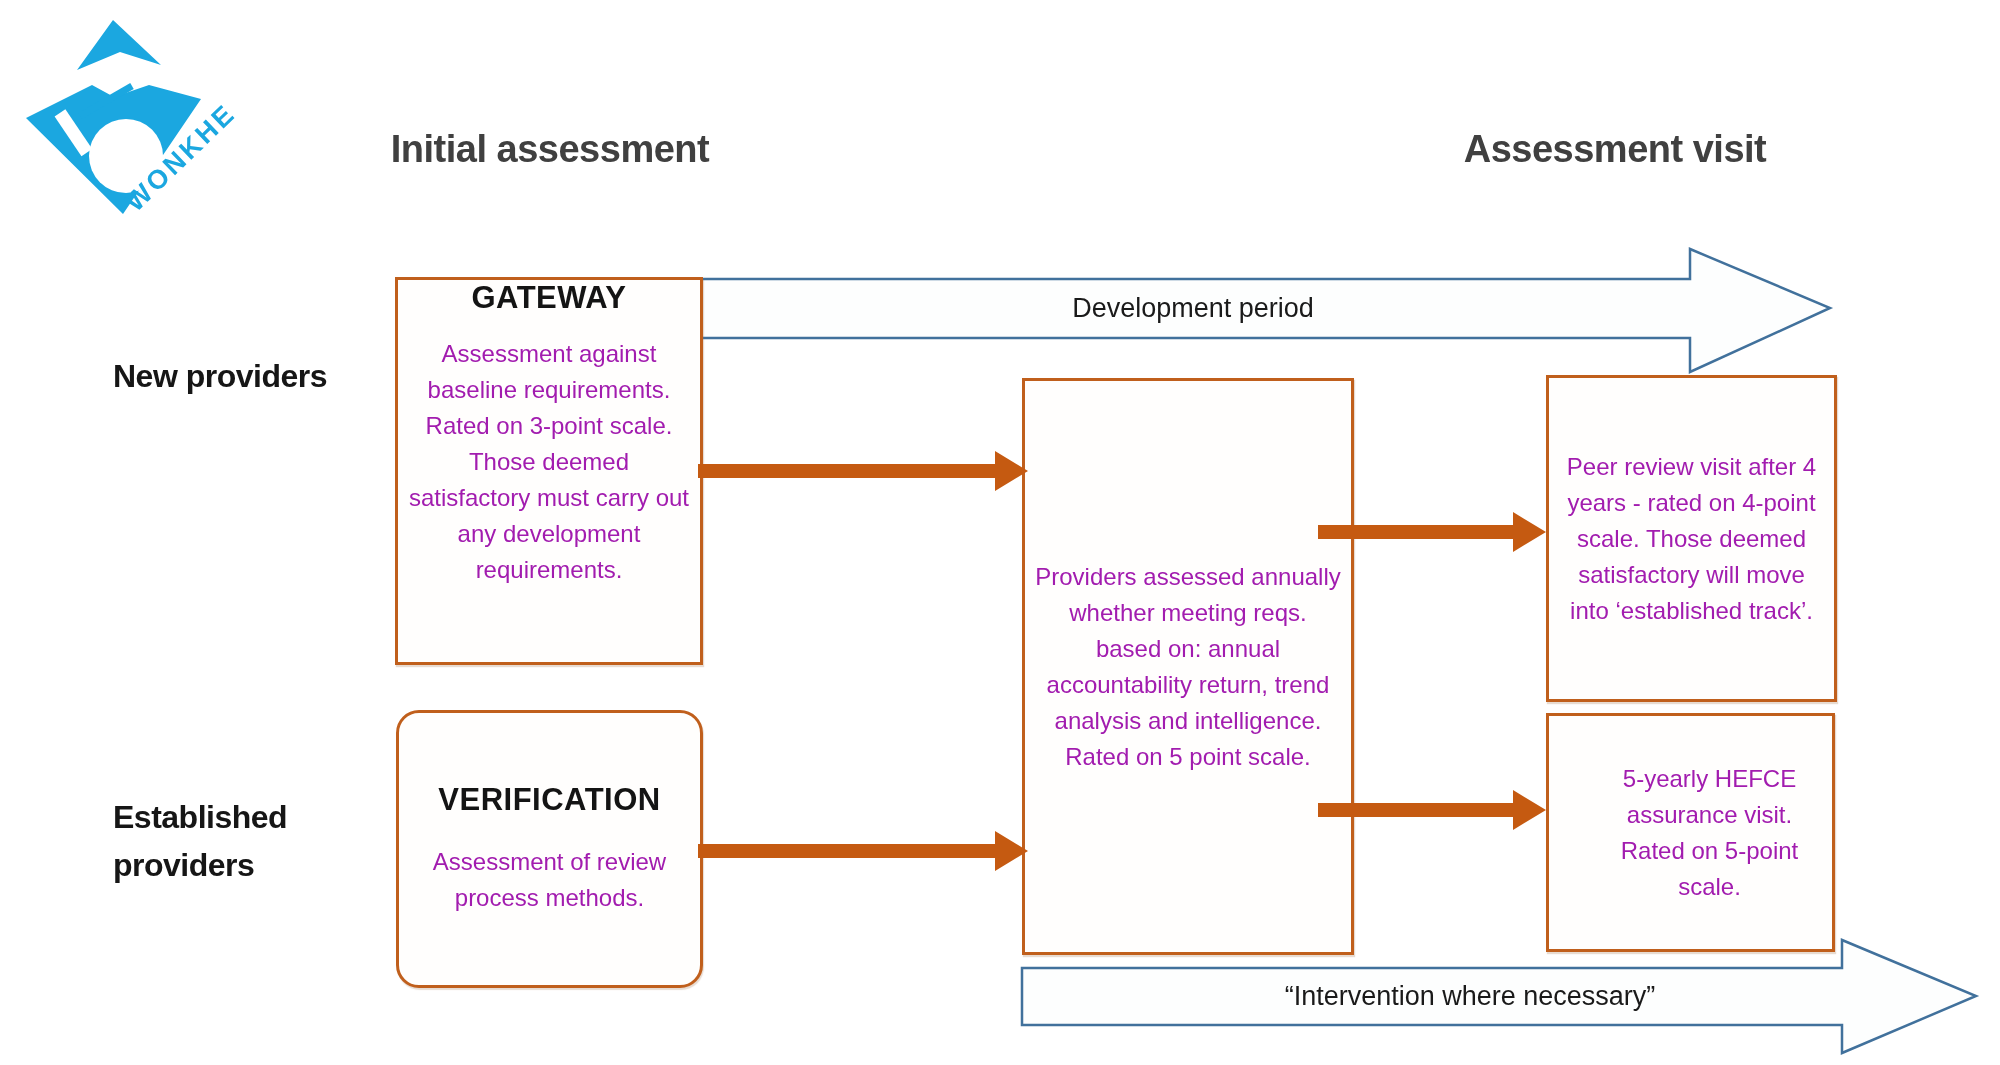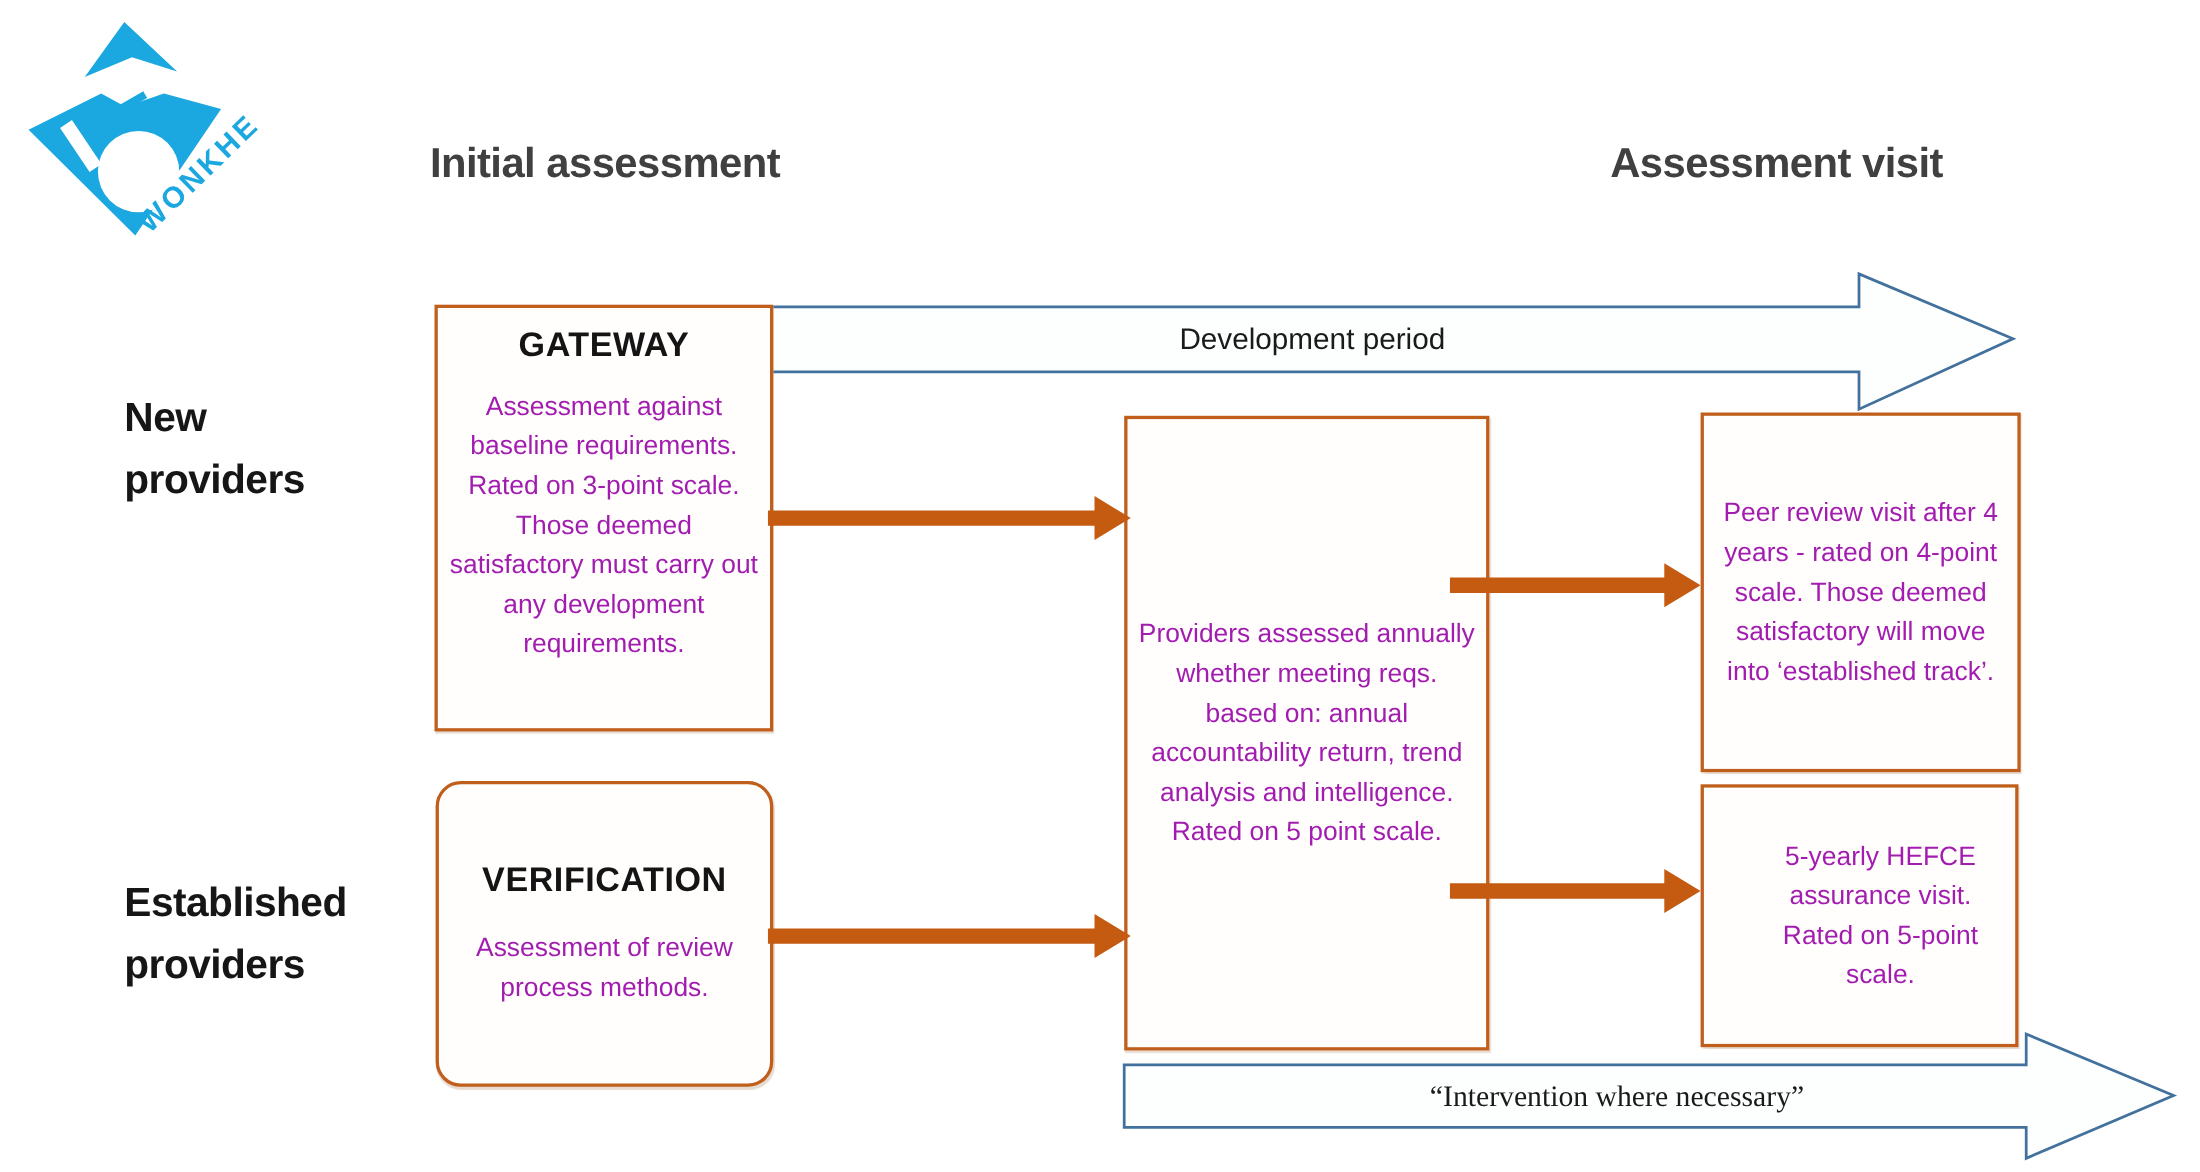--- a/index.html
+++ b/index.html
@@ -12,21 +12,21 @@
     overflow:hidden;
   }
   .abs{position:absolute;}
 
   
   .col-header{
     font-size:38px;font-weight:bold;color:#404040;
     text-align:center;letter-spacing:-0.5px;
   }
   .row-label{
-    font-size:37px;font-weight:bold;color:#161616;
+    font-size:32px;font-weight:bold;color:#161616;
     line-height:1.5;letter-spacing:-0.5px;
   }
 
   
   .obox{
     box-sizing:border-box;
     border:3px solid #c05f1c;
     background:#fffefd;
     box-shadow:1px 2px 1px rgba(160,110,70,0.25);
     display:flex;flex-direction:column;align-items:center;
@@ -79,30 +79,30 @@
 
   <div class="abs" style="left:696px;top:246px;width:1140px;height:130px;">
     <svg width="1140" height="130" viewBox="0 0 1140 130">
       <path d="M2,33 H994 V3 L1134,62 L994,126 V92 H2 Z" fill="#fdfefe" stroke="#41719c" stroke-width="2.5" stroke-linejoin="miter"></path>
     </svg>
     <div class="abs banner-text-wrap" style="left:0;top:33px;width:994px;height:59px;">
       <span class="banner-label">Development period</span>
     </div>
   </div>
 
-  <div class="abs" style="left:1018px;top:936px;width:966px;height:128px;font-family:Liberation Serif, serif;">
+  <div class="abs" style="left:1018px;top:936px;width:966px;height:128px;">
     <svg width="966" height="128" viewBox="0 0 966 128">
       <path d="M4,32 H824 V4 L958,60 L824,117 V89 H4 Z" fill="#fdfefe" stroke="#41719c" stroke-width="2.5" stroke-linejoin="miter"></path>
     </svg>
     <div class="abs banner-text-wrap" style="left:40px;top:32px;width:824px;height:57px;">
       <span class="banner-label">“Intervention where necessary”</span>
     </div>
   </div>
 
-  <div class="abs obox" style="left:395px;top:277px;width:308px;height:388px;padding-top:16px;">
+  <div class="abs obox" style="left:395px;top:277px;width:308px;height:388px;">
     <div class="title">GATEWAY</div>
     <div class="body" style="margin-top:20px;">Assessment against baseline requirements. Rated on 3-point scale. Those deemed satisfactory must carry out any development requirements.</div>
   </div>
 
   <div class="abs obox center-content" style="left:396px;top:710px;width:307px;height:278px;border-radius:23px;">
     <div class="title">VERIFICATION</div>
     <div class="body" style="margin-top:26px;">Assessment of review process methods.</div>
   </div>
 
   <div class="abs obox center-content" style="left:1022px;top:378px;width:332px;height:577px;">

